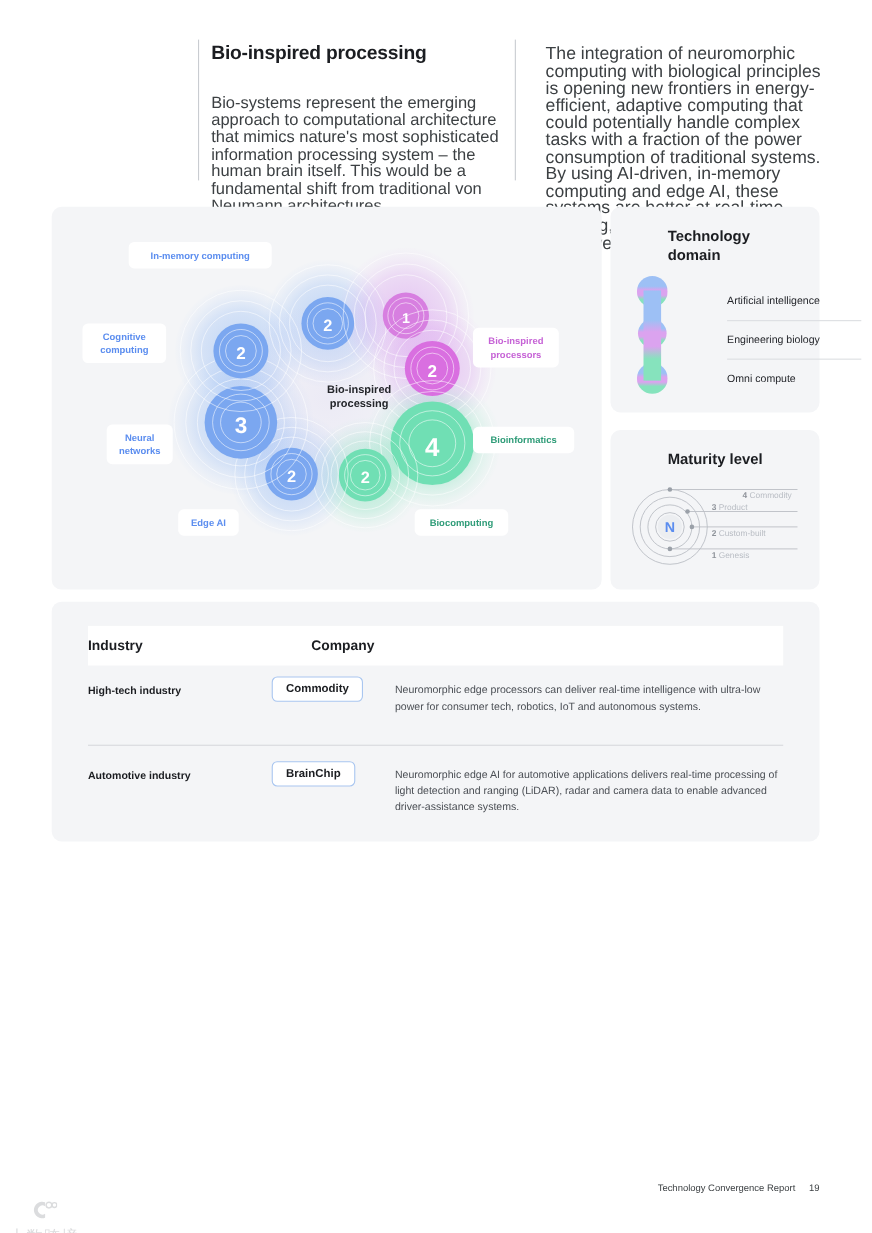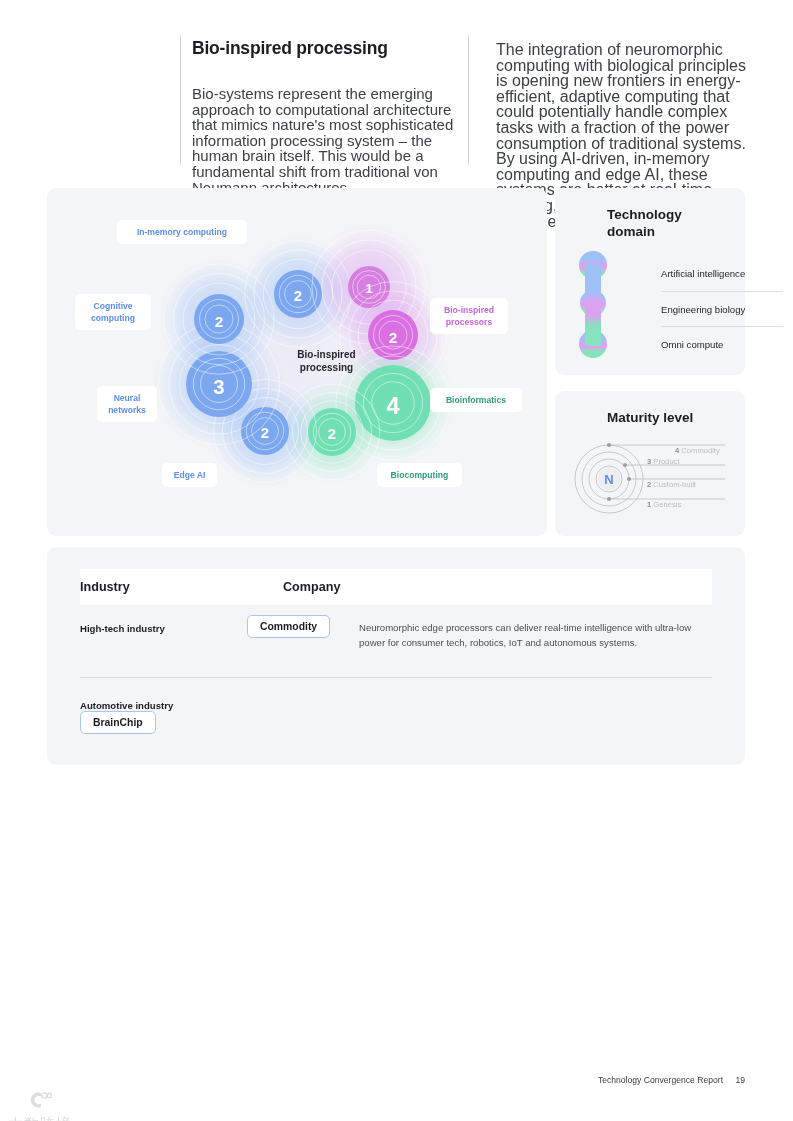--- a/index.html
+++ b/index.html
@@ -358,25 +358,26 @@
   </div>
 
   <div class="tbl-row" style="top:68px;">
     <div class="cell-industry" style="padding-top:8px;">High-tech industry</div>
     <div class="cell-company">
       <span class="chip">Commodity</span>
     </div>
     <div class="cell-outcomes" style="padding-top:6px;">Neuromorphic edge processors can deliver real-time intelligence with ultra-low power for consumer tech, robotics, IoT and autonomous systems.</div>
   </div>
 
-  <div class="tbl-row r2" style="top:130px; padding-top:14px;flex-direction:column;">
+  <div class="tbl-row r2" style="top:130px; padding-top:14px;">
     <div class="cell-industry" style="padding-top:8px;">Automotive industry</div>
     <div class="cell-company">
       <span class="chip">BrainChip</span>
     </div>
+    <div class="cell-outcomes" style="padding-top:6px;">Neuromorphic edge AI for automotive applications delivers real-time processing of light detection and ranging (LiDAR), radar and camera data to enable advanced driver-assistance systems.</div>
   </div>
 </div>
 
 <div class="footer">
   <span>Technology Convergence Report</span>
   <span class="pg">19</span>
 </div>
 
 <div class="watermark">
   <svg width="24" height="20" viewBox="0 0 24 20">

